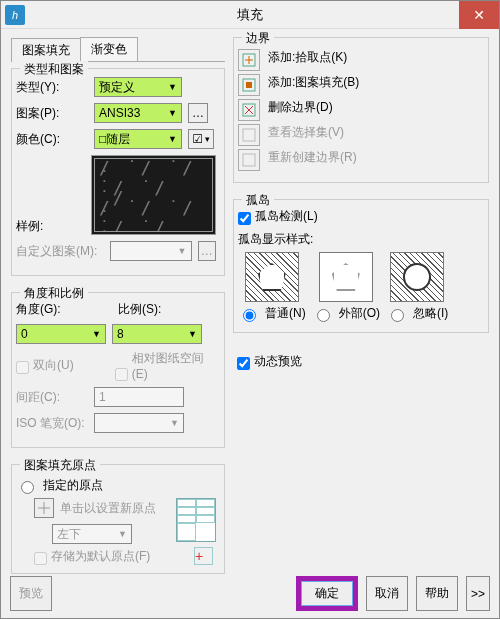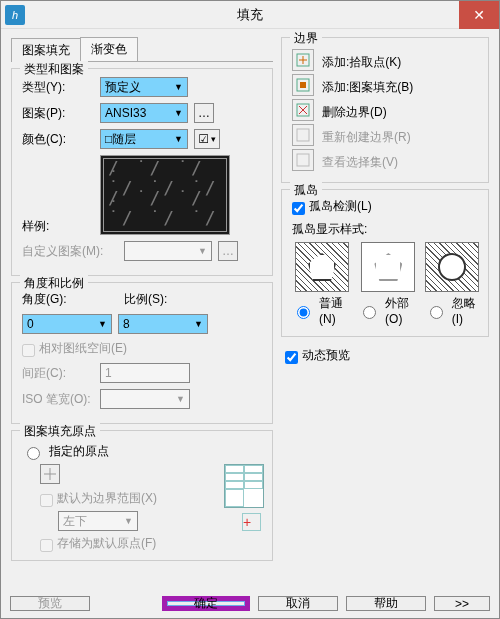--- a/index.html
+++ b/index.html
@@ -4,50 +4,50 @@
 <style>
 *{box-sizing:border-box;font-family:"Microsoft YaHei","SimSun",sans-serif;font-size:12px}
 body{margin:0;background:#f0f0f0;width:500px;height:619px;overflow:hidden}
 .win{width:500px;height:619px;border:1px solid #888;background:#f0f0f0;display:flex;flex-direction:column}
 .tbar{height:28px;background:#f0f0f0;display:flex;align-items:center;position:relative;border-bottom:1px solid #ddd}
 .ticon{width:20px;height:20px;margin-left:4px;background:#2a8cc8;border-radius:2px;display:flex;align-items:center;justify-content:center;color:#fff;font-style:italic;font-size:11px}
 .ttitle{position:absolute;left:0;right:0;text-align:center;font-size:13px}
 .tclose{position:absolute;right:0;top:0;width:40px;height:28px;background:#c94f44;color:#fff;display:flex;align-items:center;justify-content:center;font-size:14px}
 .body{flex:1;padding:8px 10px 0 10px;display:flex;gap:8px;position:relative}
 .col{display:flex;flex-direction:column}
-.left{width:262px}
+.left{width:214px}
 .right{flex:1}
 .tabs{display:flex;border-bottom:1px solid #aaa;margin-bottom:6px}
 .tab{padding:3px 10px;border:1px solid #aaa;border-bottom:none;background:#f5f5f5;margin-right:-1px;position:relative}
 .tab.act{background:#f0f0f0;top:1px}
-.grp{border:1px solid #ccc;margin-bottom:6px;padding:8px 8px 8px 10px;position:relative}
+.grp{border:1px solid #ccc;margin-bottom:16px;padding:8px 8px 8px 4px;position:relative}
 .grp>.gt{position:absolute;top:-8px;left:8px;background:#f0f0f0;padding:0 4px}
 .row{display:flex;align-items:center;margin-bottom:6px;gap:6px}
 .lab{width:72px}
-.sel,.txt{border:1px solid #888;background:#7dd3fc;height:20px;padding:0 4px;display:flex;align-items:center;justify-content:space-between}
+.sel,.txt{border:1px solid #888;background:#bef264;height:20px;padding:0 4px;display:flex;align-items:center;justify-content:space-between}
 .sel{width:88px}
 .car{font-size:9px}
 .sbtn{width:20px;height:20px;border:1px solid #888;background:#eee;display:flex;align-items:center;justify-content:center}
 .swatch{width:130px;height:80px;background:#1a1a1a;border:4px double #999;color:#777;padding:4px;overflow:hidden;font-family:monospace;line-height:10px;font-size:18px;letter-spacing:3px}
 .dis{color:#999}
 .chk{display:flex;align-items:flex-end;gap:4px}
 .chk input{margin:0}
-.bline{display:flex;align-items:flex-end;gap:8px;margin:3px 0}
+.bline{display:flex;align-items:flex-start;gap:8px;margin:3px 0}
 .bicon{width:22px;height:22px;border:1px solid #aaa;display:flex;align-items:center;justify-content:center}
 .isl{display:flex;gap:6px;margin:4px 0 2px}
 .ip{display:flex;flex-direction:column;align-items:center;gap:3px}
 .ipimg{width:54px;height:50px;border:1px solid #777;background:repeating-linear-gradient(45deg,#fff,#fff 3px,#555 3px,#555 4px);display:flex;align-items:center;justify-content:center}
 .ipimg .shape{width:28px;height:28px;background:#fff;border:2px solid #333}
 .pent{clip-path:polygon(50% 0,100% 38%,82% 100%,18% 100%,0 38%)}
 .circ{border-radius:50%}
 .brick{width:40px;height:44px;border:1px solid #7aa;background:#fff;display:grid;grid-template-columns:1fr 1fr;grid-template-rows:repeat(4,1fr)}
 .brick div{border:1px solid #9cc}
 .brick .cr{color:#d33;font-size:14px;position:relative;top:24px;left:-2px}
 .btns{position:absolute;bottom:8px;left:10px;right:10px;display:flex;gap:8px;align-items:center}
-.btn{height:15px;border:1px solid #888;background:#eee;padding:0 27px;display:flex;align-items:center;justify-content:center}
+.btn{height:35px;border:1px solid #888;background:#eee;padding:0 8px;display:flex;align-items:center;justify-content:center}
 .btn.def{border:5px solid #a21caf;box-shadow:0 0 0 1px #6aa9e8 inset;min-width:62px}
 .spacer{flex:1}
 .sq{width:24px}
 .rad{display:flex;align-items:center;gap:6px}
 svg{width:16px;height:16px}
 </style>
 </head>
 <body>
 
 <div class="win">
@@ -112,20 +112,24 @@
      <div class="sel" style="width:90px">
               <span>0</span>
               <span class="car">▼</span>
             </div>
      <div class="sel" style="width:90px">
               <span>8</span>
               <span class="car">▼</span>
             </div>
     </div>
     <div class="row">
+     <label class="chk dis" style="width:96px">
+              <input type="checkbox" disabled="" style="">
+              <span>双向(U)</span>
+            </label>
      <label class="chk dis">
               <input type="checkbox" disabled="" style="">
               <span>相对图纸空间(E)</span>
             </label>
     </div>
     <div class="row dis">
      <div class="lab">间距(C):</div>
      <div class="txt" style="width:90px;background:#f5f5f5">
               <span>1</span>
             </div>
@@ -146,25 +150,22 @@
             <span>指定的原点</span>
           </label>
     <div style="display:flex;gap:6px;margin-top:4px">
      <div style="flex:1;padding-left:18px">
       <div class="row dis">
        <div class="sbtn">
                   <svg>
                     <path d="M8 2v12M2 8h12" stroke="#999" fill="none"></path>
                   </svg>
                 </div>
+       <span>单击以设置新原点</span>
       </div>
-      <label class="chk dis">
-                <input type="checkbox" disabled="" style="">
-                <span>默认为边界范围(X)</span>
-              </label>
       <div class="sel dis" style="margin:4px 0 4px 18px;width:80px;background:#f5f5f5">
                 <span>左下</span>
                 <span class="car">▼</span>
               </div>
       <label class="chk dis">
                 <input type="checkbox" disabled="" style="">
                 <span>存储为默认原点(F)</span>
               </label>
      </div>
      <div class="brick">
@@ -210,29 +211,29 @@
               </svg>
             </div>
             <span>删除边界(D)</span>
           </div>
     <div class="bline dis">
             <div class="bicon">
               <svg>
                 <rect x="2" y="2" width="12" height="12" fill="none" stroke="#bbb"></rect>
               </svg>
             </div>
+            <span>查看选择集(V)</span>
+          </div>
+    <div class="bline dis">
+            <div class="bicon">
+              <svg>
+                <rect x="2" y="2" width="12" height="12" fill="none" stroke="#bbb"></rect>
+              </svg>
+            </div>
             <span>重新创建边界(R)</span>
-          </div>
-    <div class="bline dis">
-            <div class="bicon">
-              <svg>
-                <rect x="2" y="2" width="12" height="12" fill="none" stroke="#bbb"></rect>
-              </svg>
-            </div>
-            <span>查看选择集(V)</span>
           </div>
    </div>
 
    <div class="grp">
     <div class="gt">孤岛</div>
     <label class="chk">
             <input type="checkbox" checked="" style="">
             <span>孤岛检测(L)</span>
           </label>
     <div style="margin-top:6px">孤岛显示样式:</div>

